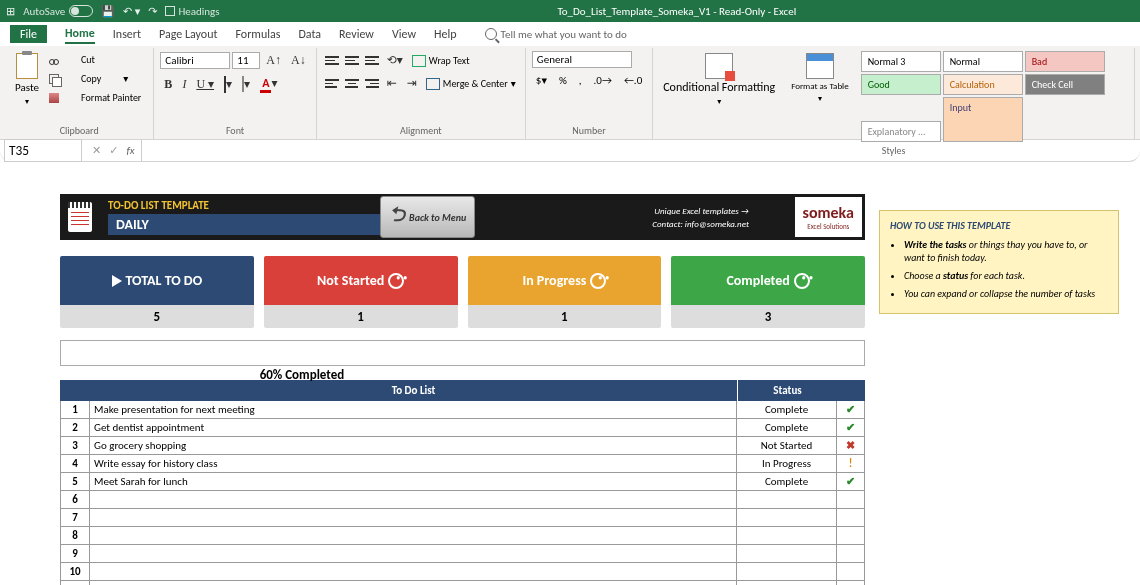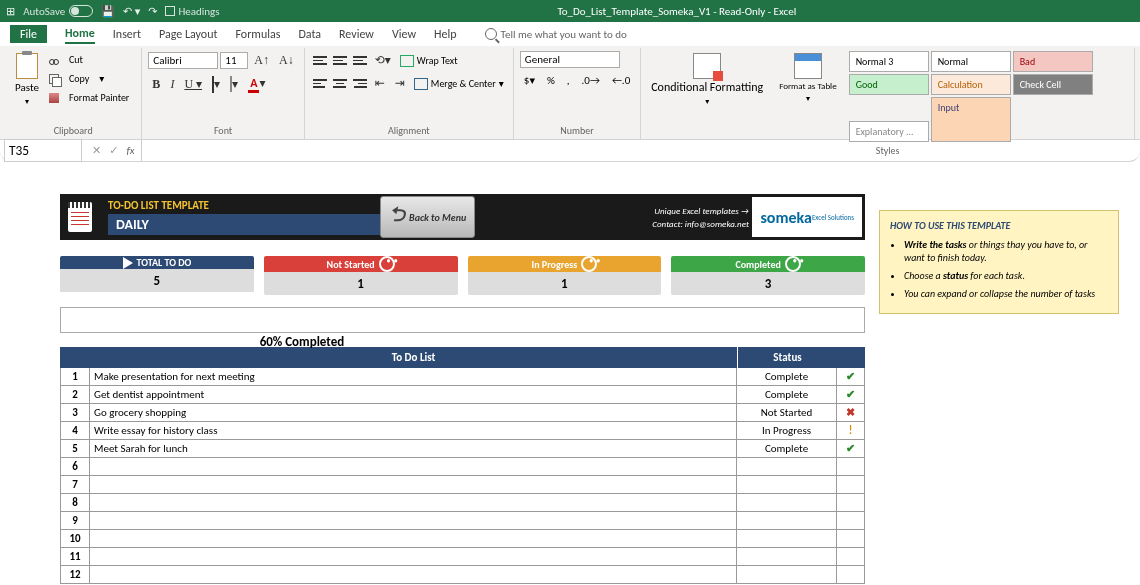--- a/index.html
+++ b/index.html
@@ -27,21 +27,21 @@
 
 
 .ribbon { background: #f3f2f1; border-bottom: 1px solid #d4d4d4; height: 94px; display: flex; padding: 2px 5px 0; font-size: 11px; }
 .group { display: flex; flex-direction: column; border-right: 1px solid #d4d4d4; padding: 0 6px; }
 .group-body { flex: 1; display: flex; align-items: flex-start; gap: 3px; padding-top: 3px; }
 .group-label { text-align: center; color: #666; font-size: 10px; padding: 2px 0; }
 .bigbtn { display: flex; flex-direction: column; align-items: center; gap: 2px; padding: 2px 4px; cursor: pointer; }
 .clipboard-icon { width: 22px; height: 26px; background: #fff; border: 1px solid #b88f3e; position: relative; }
 .clipboard-icon::before { content: ""; position: absolute; top: -3px; left: 5px; width: 10px; height: 4px; background: #888; border-radius: 1px; }
 .smallbtns { display: flex; flex-direction: column; gap: 2px; font-size: 10px; }
-.smallbtns span { cursor: pointer; padding: 1px 3px; display: flex; align-items: center; gap: 7px; }
+.smallbtns span { cursor: pointer; padding: 1px 3px; display: flex; align-items: center; gap: 19px; }
 .scissors { display: inline-block; width: 10px; height: 10px; position: relative; }
 .scissors::before, .scissors::after { content: ""; position: absolute; width: 4px; height: 4px; border: 1px solid #333; border-radius: 50%; bottom: 0; }
 .scissors::before { left: 0; } .scissors::after { right: 0; }
 .copyicon { width: 10px; height: 10px; border: 1px solid #666; position: relative; }
 .copyicon::after { content: ""; position: absolute; width: 8px; height: 8px; border: 1px solid #666; left: 2px; top: 2px; background: #fff; }
 .brush { width: 10px; height: 10px; background: linear-gradient(#d88, #a44); }
 
 .font-group .group-body { flex-direction: column; gap: 4px; }
 .font-row { display: flex; gap: 2px; align-items: center; }
 .font-select { border: 1px solid #ababab; background: #fff; padding: 1px 16px 1px 4px; font-size: 11px; min-width: 70px; position: relative; }
@@ -92,27 +92,27 @@
 .thdr-left { width: 40px; display: flex; align-items: center; justify-content: center; }
 .spiral-icon { width: 24px; height: 30px; background: #fff; border-radius: 2px; position: relative; }
 .spiral-icon::before { content: ""; position: absolute; top: 0; left: 0; right: 0; height: 6px; background: repeating-linear-gradient(90deg, #333 0 2px, transparent 2px 4px); }
 .spiral-icon::after { content: ""; position: absolute; top: 10px; left: 3px; right: 3px; height: 14px; background: repeating-linear-gradient(#c33 0 1.5px, transparent 1.5px 4px); }
 .thdr-titles { flex: 0 0 280px; display: flex; flex-direction: column; justify-content: center; padding-left: 8px; }
 .thdr-titles .t1 { color: #f3c331; font-weight: bold; font-size: 11px; }
 .thdr-titles .t2 { background: #2c4a73; color: #fff; font-weight: bold; font-size: 14px; padding: 2px 8px; margin-top: 2px; }
 .back-btn { background: linear-gradient(#e8e8e8, #b8b8b8); border: 1px solid #888; border-radius: 3px; display: flex; align-items: center; padding: 3px 8px; gap: 4px; color: #333; font-size: 10px; font-style: italic; font-weight: bold; cursor: pointer; align-self: center; }
 .back-arrow { font-size: 20px; color: #444; }
 .thdr-right { flex: 1; display: flex; flex-direction: column; align-items: flex-end; justify-content: center; padding-right: 8px; font-size: 9px; font-style: italic; gap: 2px; }
-.logo { background: #fff; color: #0369a1; padding: 4px 8px; font-family: Georgia, serif; font-size: 16px; font-weight: bold; position: absolute; right: 3px; top: 3px; bottom: 3px; display: flex; flex-direction: row; align-items: center; justify-content: center; }
+.logo { background: #fff; color: #7f1d1d; padding: 4px 8px; font-family: Georgia, serif; font-size: 16px; font-weight: bold; position: absolute; right: 3px; top: 3px; bottom: 3px; display: flex; flex-direction: column; align-items: center; justify-content: center; }
 .logo small { font-size: 7px; font-weight: normal; }
 
 
 .cards { display: flex; gap: 10px; margin-top: 16px; }
 .card { flex: 1; display: flex; flex-direction: column; border-radius: 2px; overflow: hidden; text-align: center; }
-.card-top { padding: 0; font-weight: bold; font-size: 10px; color: #fff; display: flex; align-items: center; justify-content: center; gap: 4px; }
+.card-top { padding: 16px; font-weight: bold; font-size: 14px; color: #fff; display: flex; align-items: center; justify-content: center; gap: 4px; }
 .card-bot { background: #ddd; padding: 4px; font-weight: bold; font-size: 13px; }
 .c-total .card-top { background: #2c4a73; }
 .c-notstarted .card-top { background: #d9403a; }
 .c-inprogress .card-top { background: #e8a42e; }
 .c-completed .card-top { background: #3da646; }
 .play-tri { width: 0; height: 0; border-left: 10px solid #fff; border-top: 6px solid transparent; border-bottom: 6px solid transparent; }
 .face { width: 16px; height: 16px; border: 2px solid #fff; border-radius: 50%; position: relative; }
 .face::before { content: "• •"; position: absolute; top: -2px; width: 100%; text-align: center; font-size: 7px; color: #fff; letter-spacing: 1px; }
 
 

